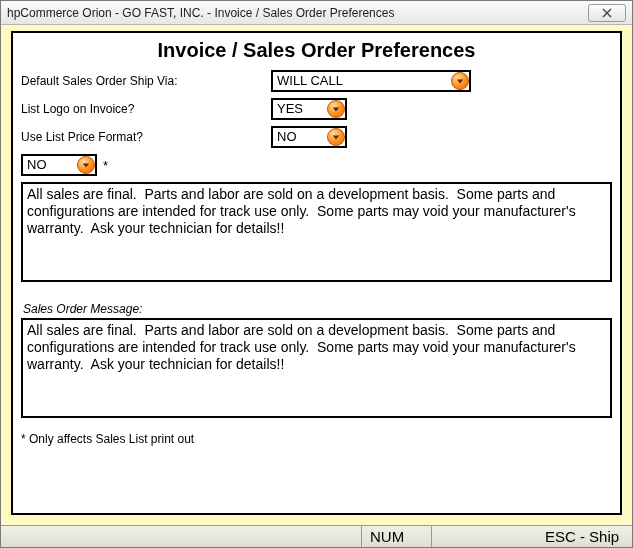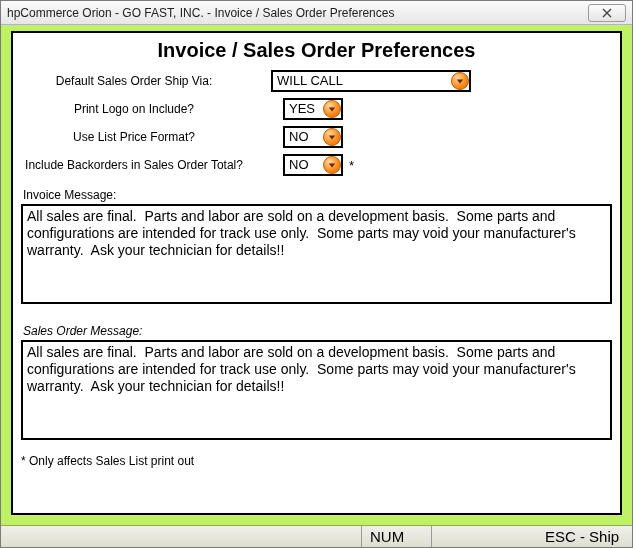--- a/index.html
+++ b/index.html
@@ -11,21 +11,21 @@
     font-size: 12px;
     color: #000;
     width: 633px;
     height: 548px;
     overflow: hidden;
   }
   .window {
     width: 633px;
     height: 548px;
     border: 1px solid #7a7a7a;
-    background: #bef264;
+    background: #fef9c3;
     position: relative;
     display: flex;
     flex-direction: column;
   }
   .titlebar {
     height: 24px;
     border-bottom: 1px solid #b5b5b5;
     display: flex;
     align-items: center;
     padding: 0 6px;
@@ -72,33 +72,33 @@
     margin: 2px 0 8px 0;
   }
   .form-rows { }
   .form-row {
     display: flex;
     align-items: center;
     margin-bottom: 6px;
   }
   .form-label {
     width: 250px;
-    text-align: center;
+    text-align: left;
     padding-right: 24px;
     font-size: 12px;
   }
   .combo {
     display: flex;
     align-items: center;
     border: 2px solid #000;
     background: #fff;
     height: 22px;
   }
   .combo.wide { width: 200px; }
-  .combo.small { width: 60px; margin-left: 12px; }
+  .combo.small { width: 76px; }
   .combo-value {
     flex: 1;
     padding: 8px 4px;
     font-size: 13px;
     line-height: 18px;
     white-space: nowrap;
     overflow: hidden;
   }
   .combo-btn {
     width: 18px;
@@ -180,21 +180,21 @@
             <div class="combo-value">WILL CALL</div>
             <div class="combo-btn">
               <svg viewBox="0 0 10 10">
                   <path d="M1 3 L5 8 L9 3 Z" fill="#5a2b00"></path>
                 </svg>
             </div>
           </div>
         </div>
 
         <div class="form-row">
-          <div class="form-label">Print Logo on Include?</div>
+          <div class="form-label">List Logo on Invoice?</div>
           <div class="combo small">
             <div class="combo-value">YES</div>
             <div class="combo-btn">
               <svg viewBox="0 0 10 10">
                   <path d="M1 3 L5 8 L9 3 Z" fill="#5a2b00"></path>
                 </svg>
             </div>
           </div>
         </div>
 
@@ -204,35 +204,33 @@
             <div class="combo-value">NO</div>
             <div class="combo-btn">
               <svg viewBox="0 0 10 10">
                   <path d="M1 3 L5 8 L9 3 Z" fill="#5a2b00"></path>
                 </svg>
             </div>
           </div>
         </div>
 
         <div class="form-row">
-          <div class="form-label">Include Backorders in Sales Order Total?</div>
           <div class="combo small">
             <div class="combo-value">NO</div>
             <div class="combo-btn">
               <svg viewBox="0 0 10 10">
                   <path d="M1 3 L5 8 L9 3 Z" fill="#5a2b00"></path>
                 </svg>
             </div>
           </div>
           <div class="asterisk">*</div>
         </div>
 
       </div>
 
-      <div class="section-label">Invoice Message:</div>
       <textarea class="msg-box" style="">All sales are final.  Parts and labor are sold on a development basis.  Some parts and configurations are intended for track use only.  Some parts may void your manufacturer's warranty.  Ask your technician for details!!</textarea>
 
       <div class="section-label" style="margin-top:20px;font-style:italic;">Sales Order Message:</div>
       <textarea class="msg-box" style="">All sales are final.  Parts and labor are sold on a development basis.  Some parts and configurations are intended for track use only.  Some parts may void your manufacturer's warranty.  Ask your technician for details!!</textarea>
 
       <div class="footnote">* Only affects Sales List print out</div>
 
     </div>
   </div>
 

